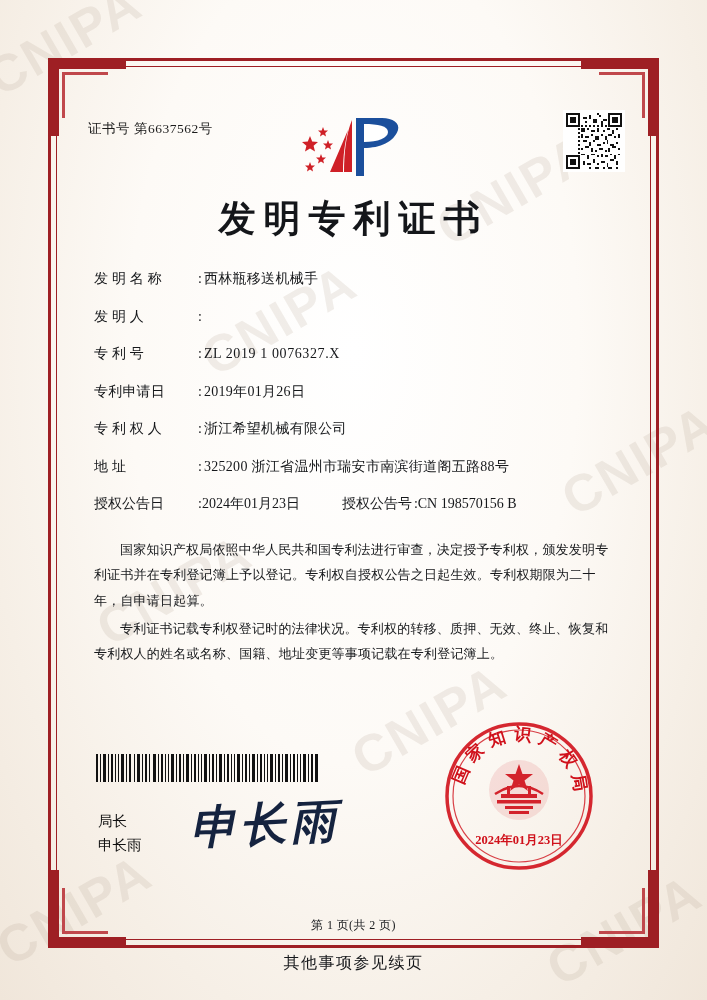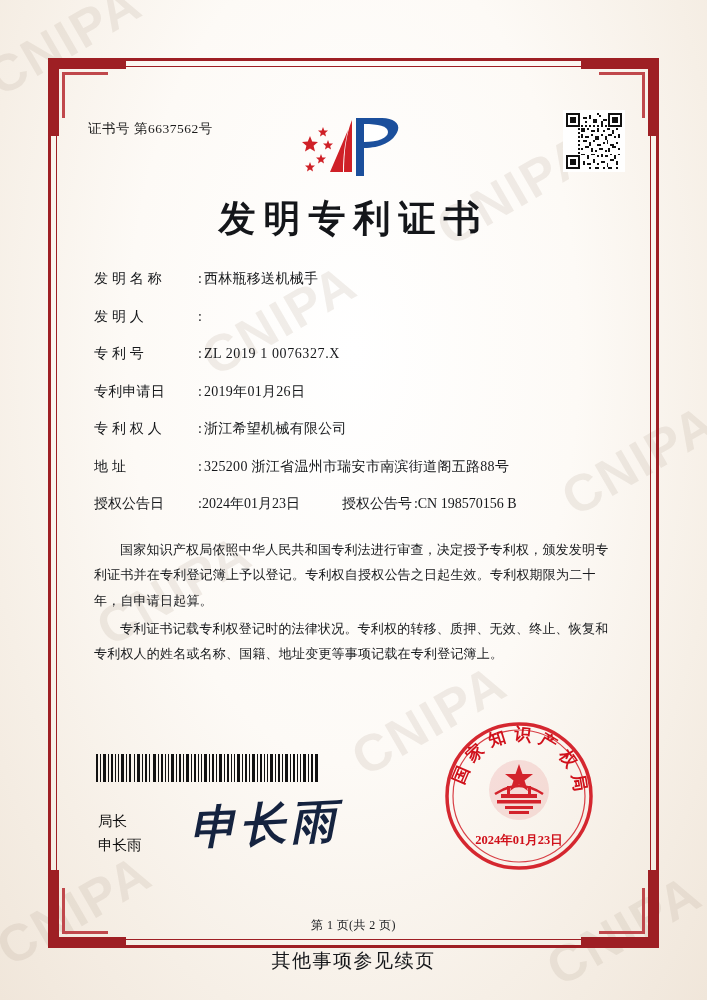--- a/index.html
+++ b/index.html
@@ -220,21 +220,21 @@
     left: 0; right: 0; bottom: 16px;
     text-align: center;
     font-size: 12px;
     color: #16181b;
     letter-spacing: 0.4px;
   }
   .footer-note {
     position: absolute;
     left: 0; right: 0; bottom: 26px;
     text-align: center;
-    font-size: 19px;
+    font-size: 16px;
     color: #16181b;
     letter-spacing: 1.5px;
   }
 </style>
 </head>
 <body>
 
 <div class="page">
 
   <div class="wm" style="left:-20px; top:10px; font-size:52px;">CNIPA</div>

